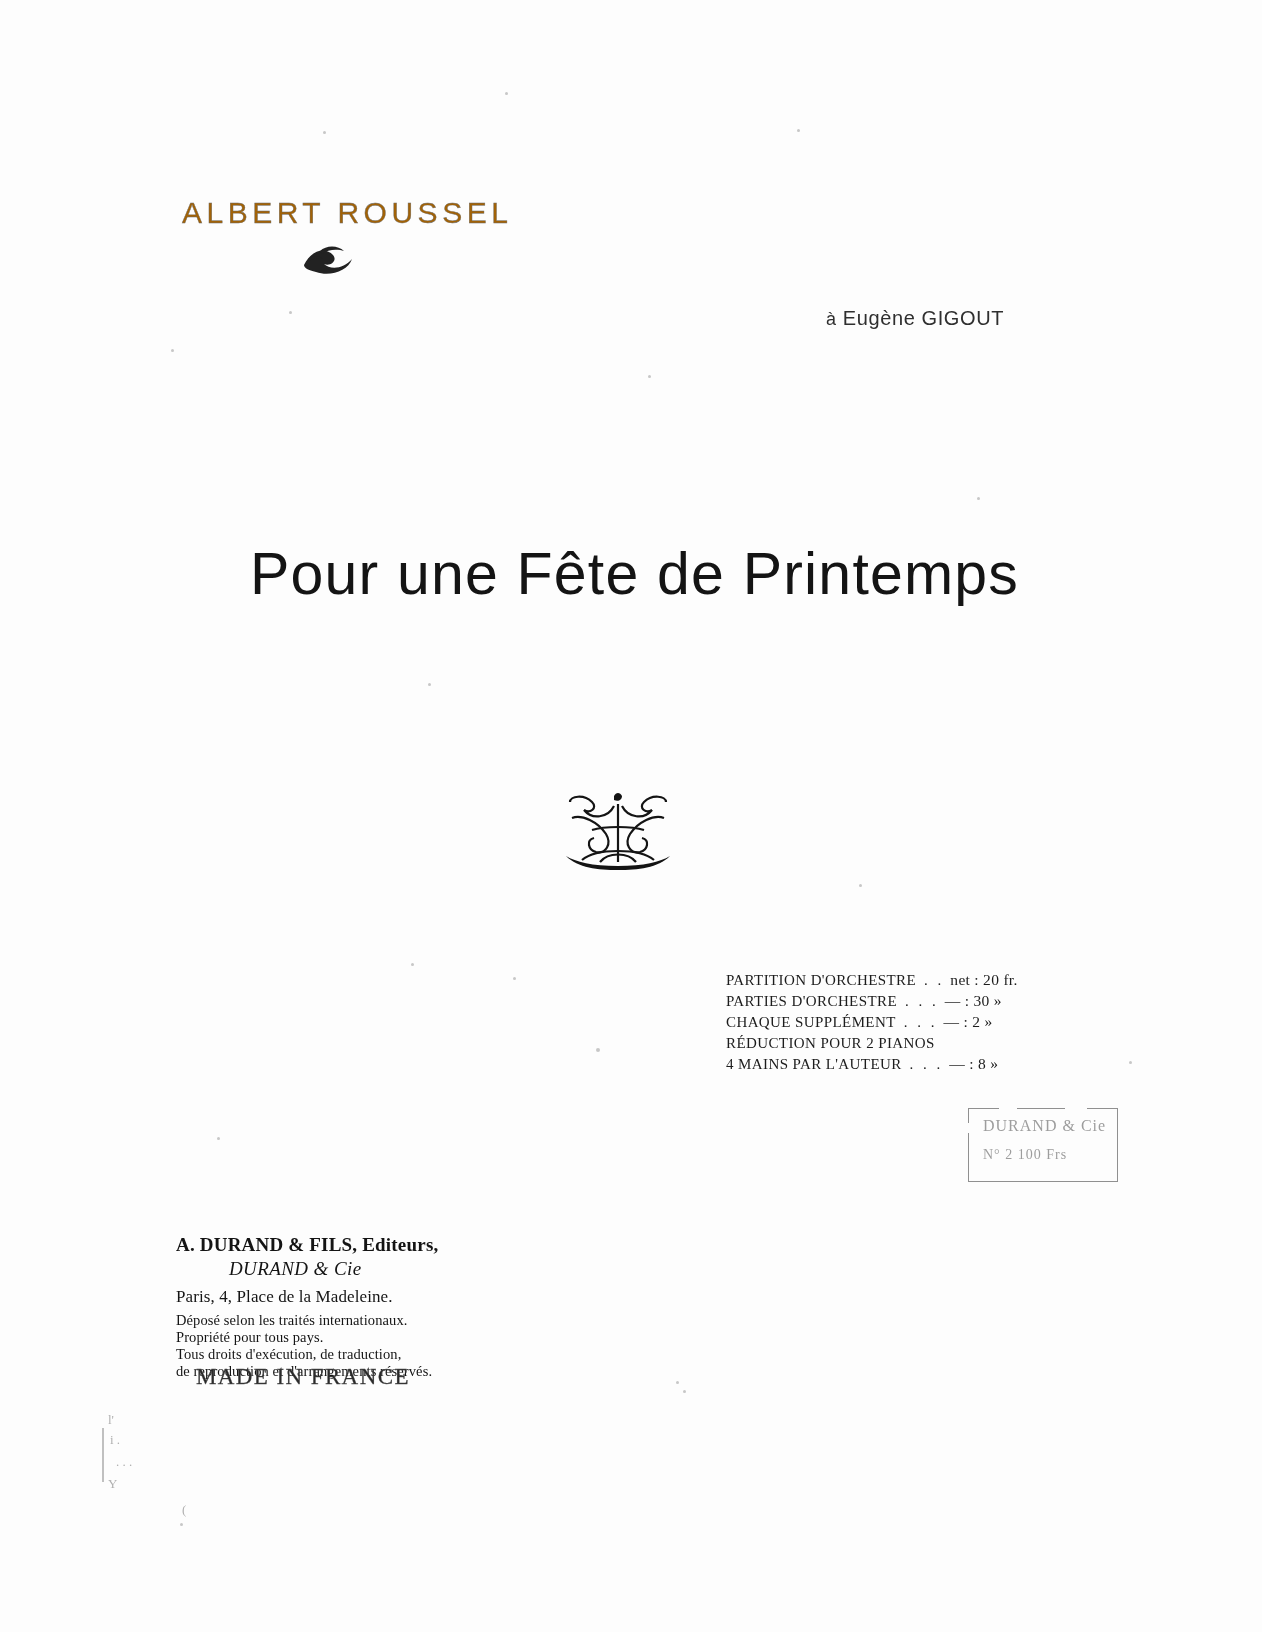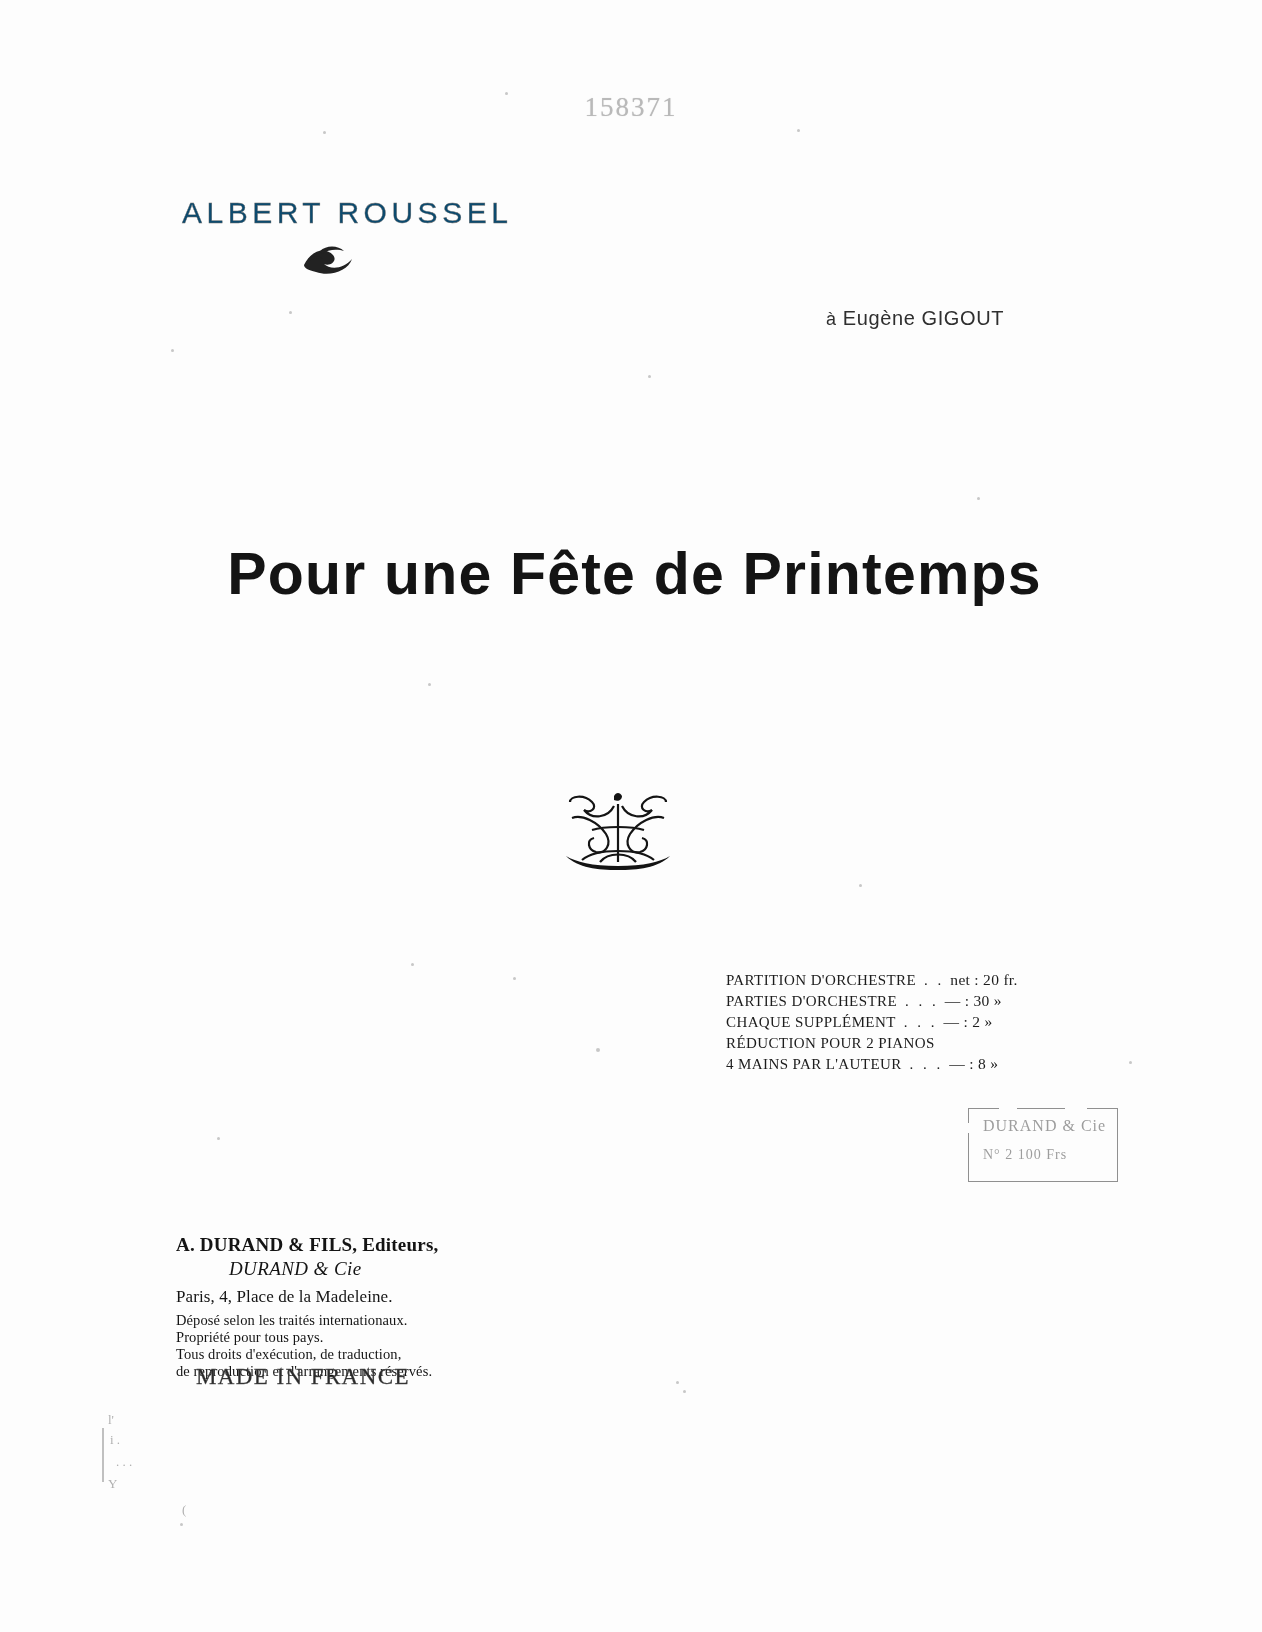--- a/index.html
+++ b/index.html
@@ -37,21 +37,21 @@
     color: #b9b9b9;
     text-shadow: 0 0 1px #cfcfcf;
   }
 
   .composer {
     position: absolute;
     left: 182px;
     top: 196px;
     font-size: 30px;
     letter-spacing: 4.5px;
-    color: #0c4a6e;
+    color: #a16207;
     -webkit-text-stroke: .4px #6f6f6f;
     font-weight: 400;
   }
 
   .composer-ornament {
     position: absolute;
     left: 300px;
     top: 243px;
     width: 58px;
     height: 34px;
@@ -74,21 +74,21 @@
   }
 
   .main-title {
     position: absolute;
     left: 0; right: 0;
     top: 540px;
     text-align: center;
     font-size: 59px;
     letter-spacing: 1.2px;
     color: #141414;
-    font-weight: 700;
+    font-weight: 400;
     padding-left: 7px;
   }
 
   .subtitle {
     position: absolute;
     left: 0; right: 0;
     top: 682px;
     text-align: center;
     font-size: 28px;
     color: #1d1d1d;
@@ -257,21 +257,20 @@
   <div class="speck" style="left:859px;top:884px;width:3px;height:3px;"></div>
   <div class="speck" style="left:411px;top:963px;width:3px;height:3px;"></div>
   <div class="speck" style="left:513px;top:977px;width:3px;height:3px;"></div>
   <div class="speck" style="left:596px;top:1048px;width:4px;height:4px;"></div>
   <div class="speck" style="left:1129px;top:1061px;width:3px;height:3px;"></div>
   <div class="speck" style="left:217px;top:1137px;width:3px;height:3px;"></div>
   <div class="speck" style="left:676px;top:1381px;width:3px;height:3px;"></div>
   <div class="speck" style="left:683px;top:1390px;width:3px;height:3px;"></div>
   <div class="speck" style="left:180px;top:1523px;width:3px;height:3px;"></div>
 
-  <div class="plate-number">158371</div>
 
   <div class="composer">ALBERT ROUSSEL</div>
 
   <div class="composer-ornament">
     <svg width="58" height="34" viewBox="0 0 58 34" aria-hidden="true">
       <g fill="#222">
         <path d="M4 22 C12 6, 26 4, 33 12 C38 18, 30 24, 24 21 C30 27, 44 26, 52 16 C48 28, 30 34, 16 29 C8 27, 4 25, 4 22 Z"></path>
         <path d="M20 8 C26 2, 38 2, 44 8 C38 6, 28 6, 22 11 Z"></path>
         <path d="M8 16 C14 12, 20 13, 23 16 C18 15, 12 16, 9 18 Z"></path>
       </g>

